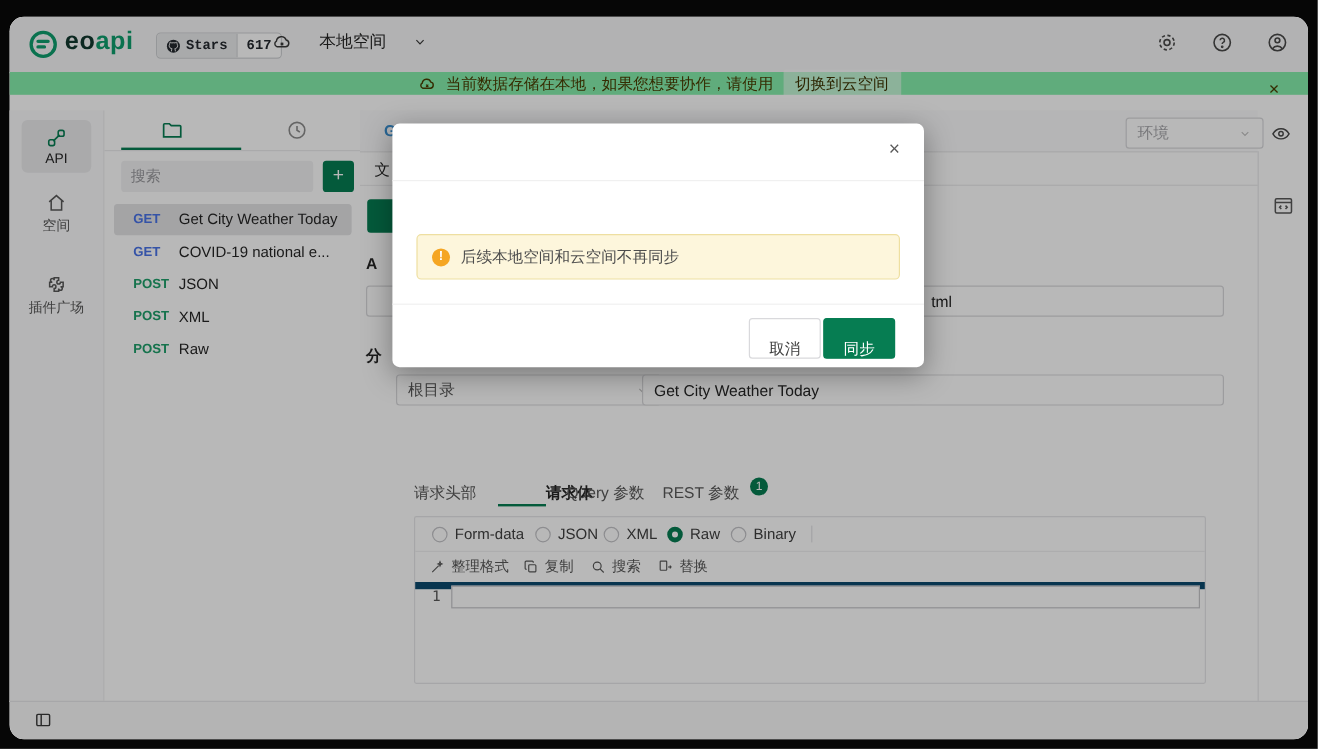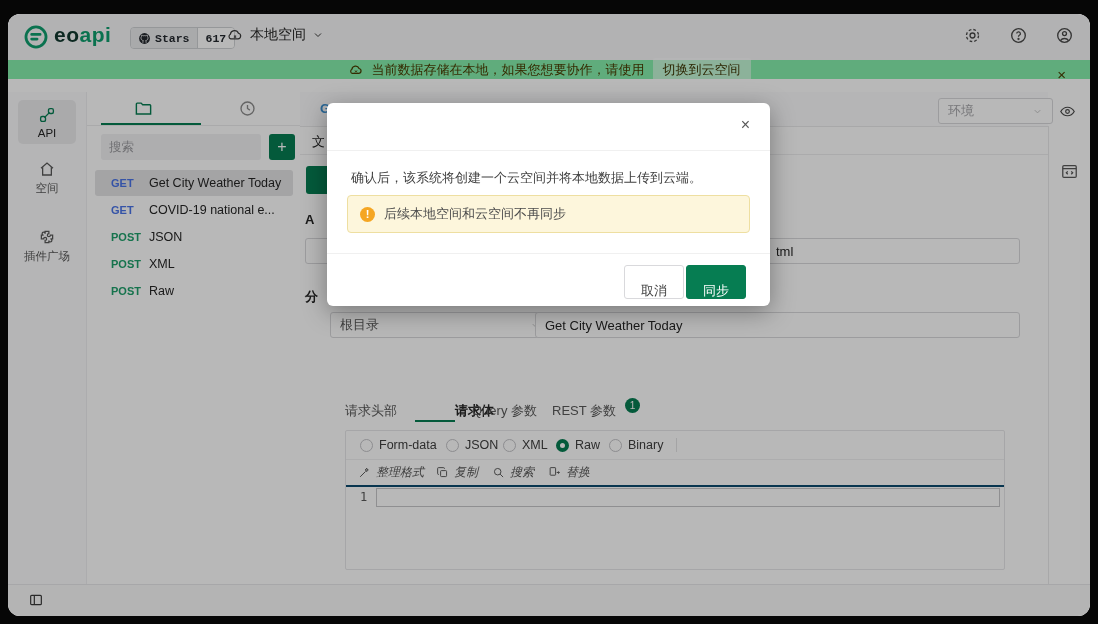--- a/index.html
+++ b/index.html
@@ -10,21 +10,21 @@
           border-radius:12px;overflow:hidden;}
   
   .topbar{position:absolute;left:0;top:0;right:0;height:46px;background:#f7f7f8;border-bottom:1px solid #e7e7e9;}
   .brand{position:absolute;left:46px;top:9px;font-size:21px;font-weight:bold;letter-spacing:.5px;}
   .brand .eo{color:#11382e;}
   .brand .api{color:#0e9e6e;}
   .stars{position:absolute;left:122px;top:13px;height:20px;display:flex;align-items:center;
          border:1px solid #cfd1d4;border-radius:4px;overflow:hidden;font-size:11.5px;cursor:pointer;font-family:Liberation Mono, monospace;}
   .stars .seg1{background:#ebecee;display:flex;align-items:center;gap:4px;padding:0 7px;height:100%;font-weight:bold;color:#24292f;}
   .stars .seg2{background:#fff;padding:0 8px;height:100%;display:flex;align-items:center;border-left:1px solid #cfd1d4;font-weight:bold;color:#24292f;}
-  .wsswitch{position:absolute;left:218px;top:12px;display:flex;align-items:center;gap:6px;font-size:14px;color:#262626;cursor:pointer;}
+  .wsswitch{position:absolute;left:218px;top:12px;display:flex;align-items:center;gap:22px;font-size:14px;color:#262626;cursor:pointer;}
   .tb-icons{position:absolute;right:16px;top:12px;display:flex;gap:27px;align-items:center;}
   
   .banner{position:absolute;left:0;top:46px;right:0;height:19px;background:#86efac;display:flex;align-items:center;justify-content:center;gap:8px;color:#4a3d03;}
   .banner .msg{font-size:13px;}
   .banner .act{background:rgba(255,255,255,.5);padding:3px 10px;border-radius:2px;font-size:13px;cursor:pointer;color:#3d3302;}
   .banner .bx{position:absolute;right:24px;top:6px;font-size:15px;cursor:pointer;color:#4a3d03;}
   
   .main{position:absolute;left:0;top:78px;right:0;bottom:31px;background:#fff;}
   .rail{position:absolute;left:0;top:0;width:78px;bottom:0;background:#fbfbfc;}
   .rail-item{position:absolute;left:10px;width:58px;height:44px;border-radius:5px;display:flex;flex-direction:column;align-items:center;justify-content:center;gap:3px;font-size:11.5px;color:#595959;cursor:pointer;}
@@ -54,21 +54,21 @@
   .secthead{position:absolute;left:18px;top:274px;width:714px;height:28px;background:#f5f5f6;display:flex;align-items:center;gap:8px;padding-left:14px;box-sizing:border-box;font-weight:bold;font-size:13px;color:#333;cursor:pointer;}
   .ptab{position:absolute;top:310px;font-size:13px;color:#595959;cursor:pointer;}
   .ptab.active{color:#262626;font-weight:bold;margin-left:40px;}
   .ptab-line{position:absolute;top:328px;height:2px;background:#067d52;}
   .badge{position:absolute;top:306px;width:15px;height:15px;border-radius:50%;background:#067d52;color:#fff;font-size:10px;line-height:15px;text-align:center;}
   .bodybox{position:absolute;left:45px;top:338px;width:660px;height:140px;border:1px solid #e7e7e9;border-radius:2px;box-sizing:border-box;}
   .radiorow{position:absolute;left:0;top:0;right:0;height:28px;border-bottom:1px solid #f0f0f1;}
   .radio{display:inline-block;width:13px;height:13px;border:1px solid #c4c4c8;border-radius:50%;background:#fff;vertical-align:-2px;box-sizing:border-box;}
   .radio.on{border:4px solid #067d52;}
   .ritem{position:absolute;top:7px;display:flex;align-items:center;gap:6px;font-size:12.5px;color:#404040;cursor:pointer;}
-  .toolrow{position:absolute;left:0;top:28px;right:0;height:26px;border-bottom:2px solid #0c4a6e;font-style:italic;}
+  .toolrow{position:absolute;left:0;top:28px;right:0;height:26px;border-bottom:6px solid #0c4a6e;}
   .titem{position:absolute;top:5px;display:flex;align-items:center;gap:5px;font-size:12px;color:#595959;cursor:pointer;}
   .editor{position:absolute;left:0;top:54px;right:0;bottom:0;}
   .lineno{position:absolute;left:14px;top:5px;font-family:"DejaVu Sans Mono","Liberation Mono",monospace;font-size:12px;color:#595959;}
   .cursorbox{position:absolute;left:30px;top:3px;width:622px;height:17px;border:1px solid #c6c6ca;background:#fff;}
   .envsel{position:absolute;left:930px;top:6px;width:115px;}
   .rrail{position:absolute;left:1040px;top:34px;bottom:0;width:42px;border-left:1px solid #e9e9eb;}
   
   .footer{position:absolute;left:0;bottom:0;right:0;height:31px;background:#fafafa;border-top:1px solid #e8e8ea;}
   
   .dim{position:absolute;inset:0;background:rgba(0,0,0,0.28);z-index:40;}
@@ -355,21 +355,20 @@
         </svg>
     </span>
   </div>
 
   <div class="dim"></div>
 </div>
 
 <div class="modal">
   <span class="m-close">×</span>
   <div class="m-div1"></div>
-  <div class="m-body">确认后，该系统将创建一个云空间并将本地数据上传到云端。</div>
   <div class="m-warn">
     <span class="warnicon">!</span>
     <span>后续本地空间和云空间不再同步</span>
   </div>
   <div class="m-div2"></div>
   <button class="btn cancel">取消</button>
   <button class="btn ok">同步</button>
 </div>
 
 </body></html>

